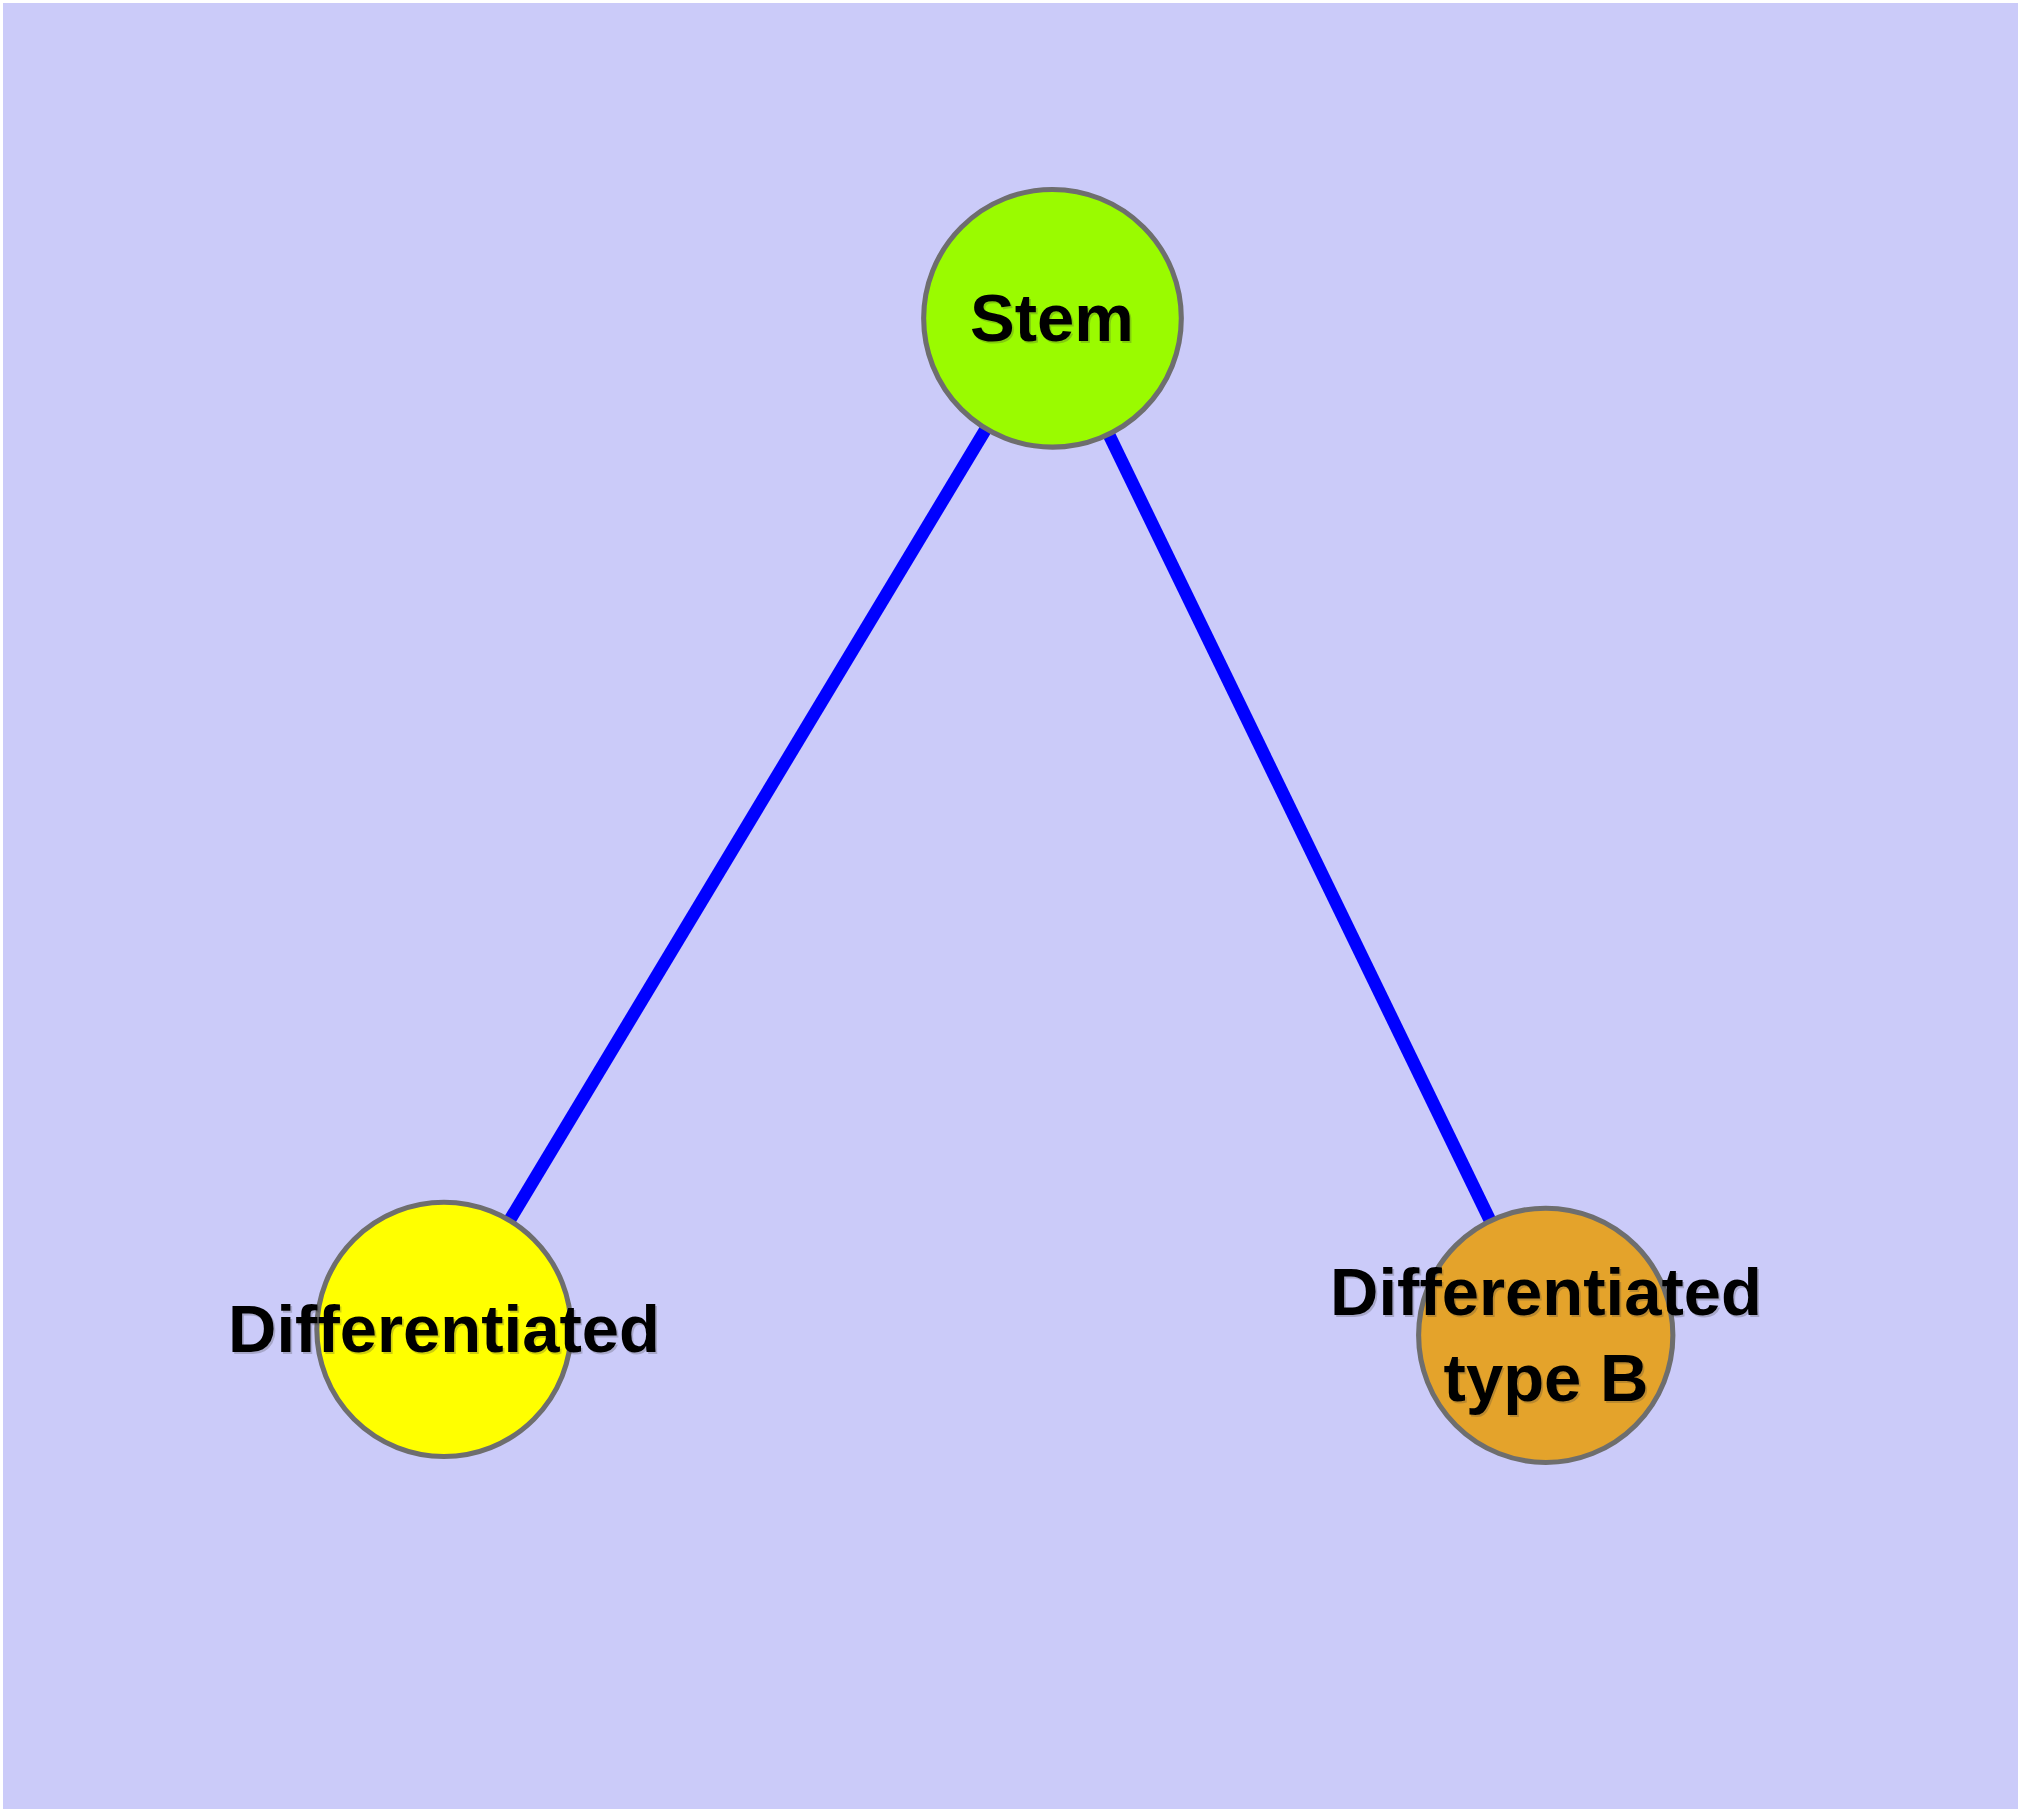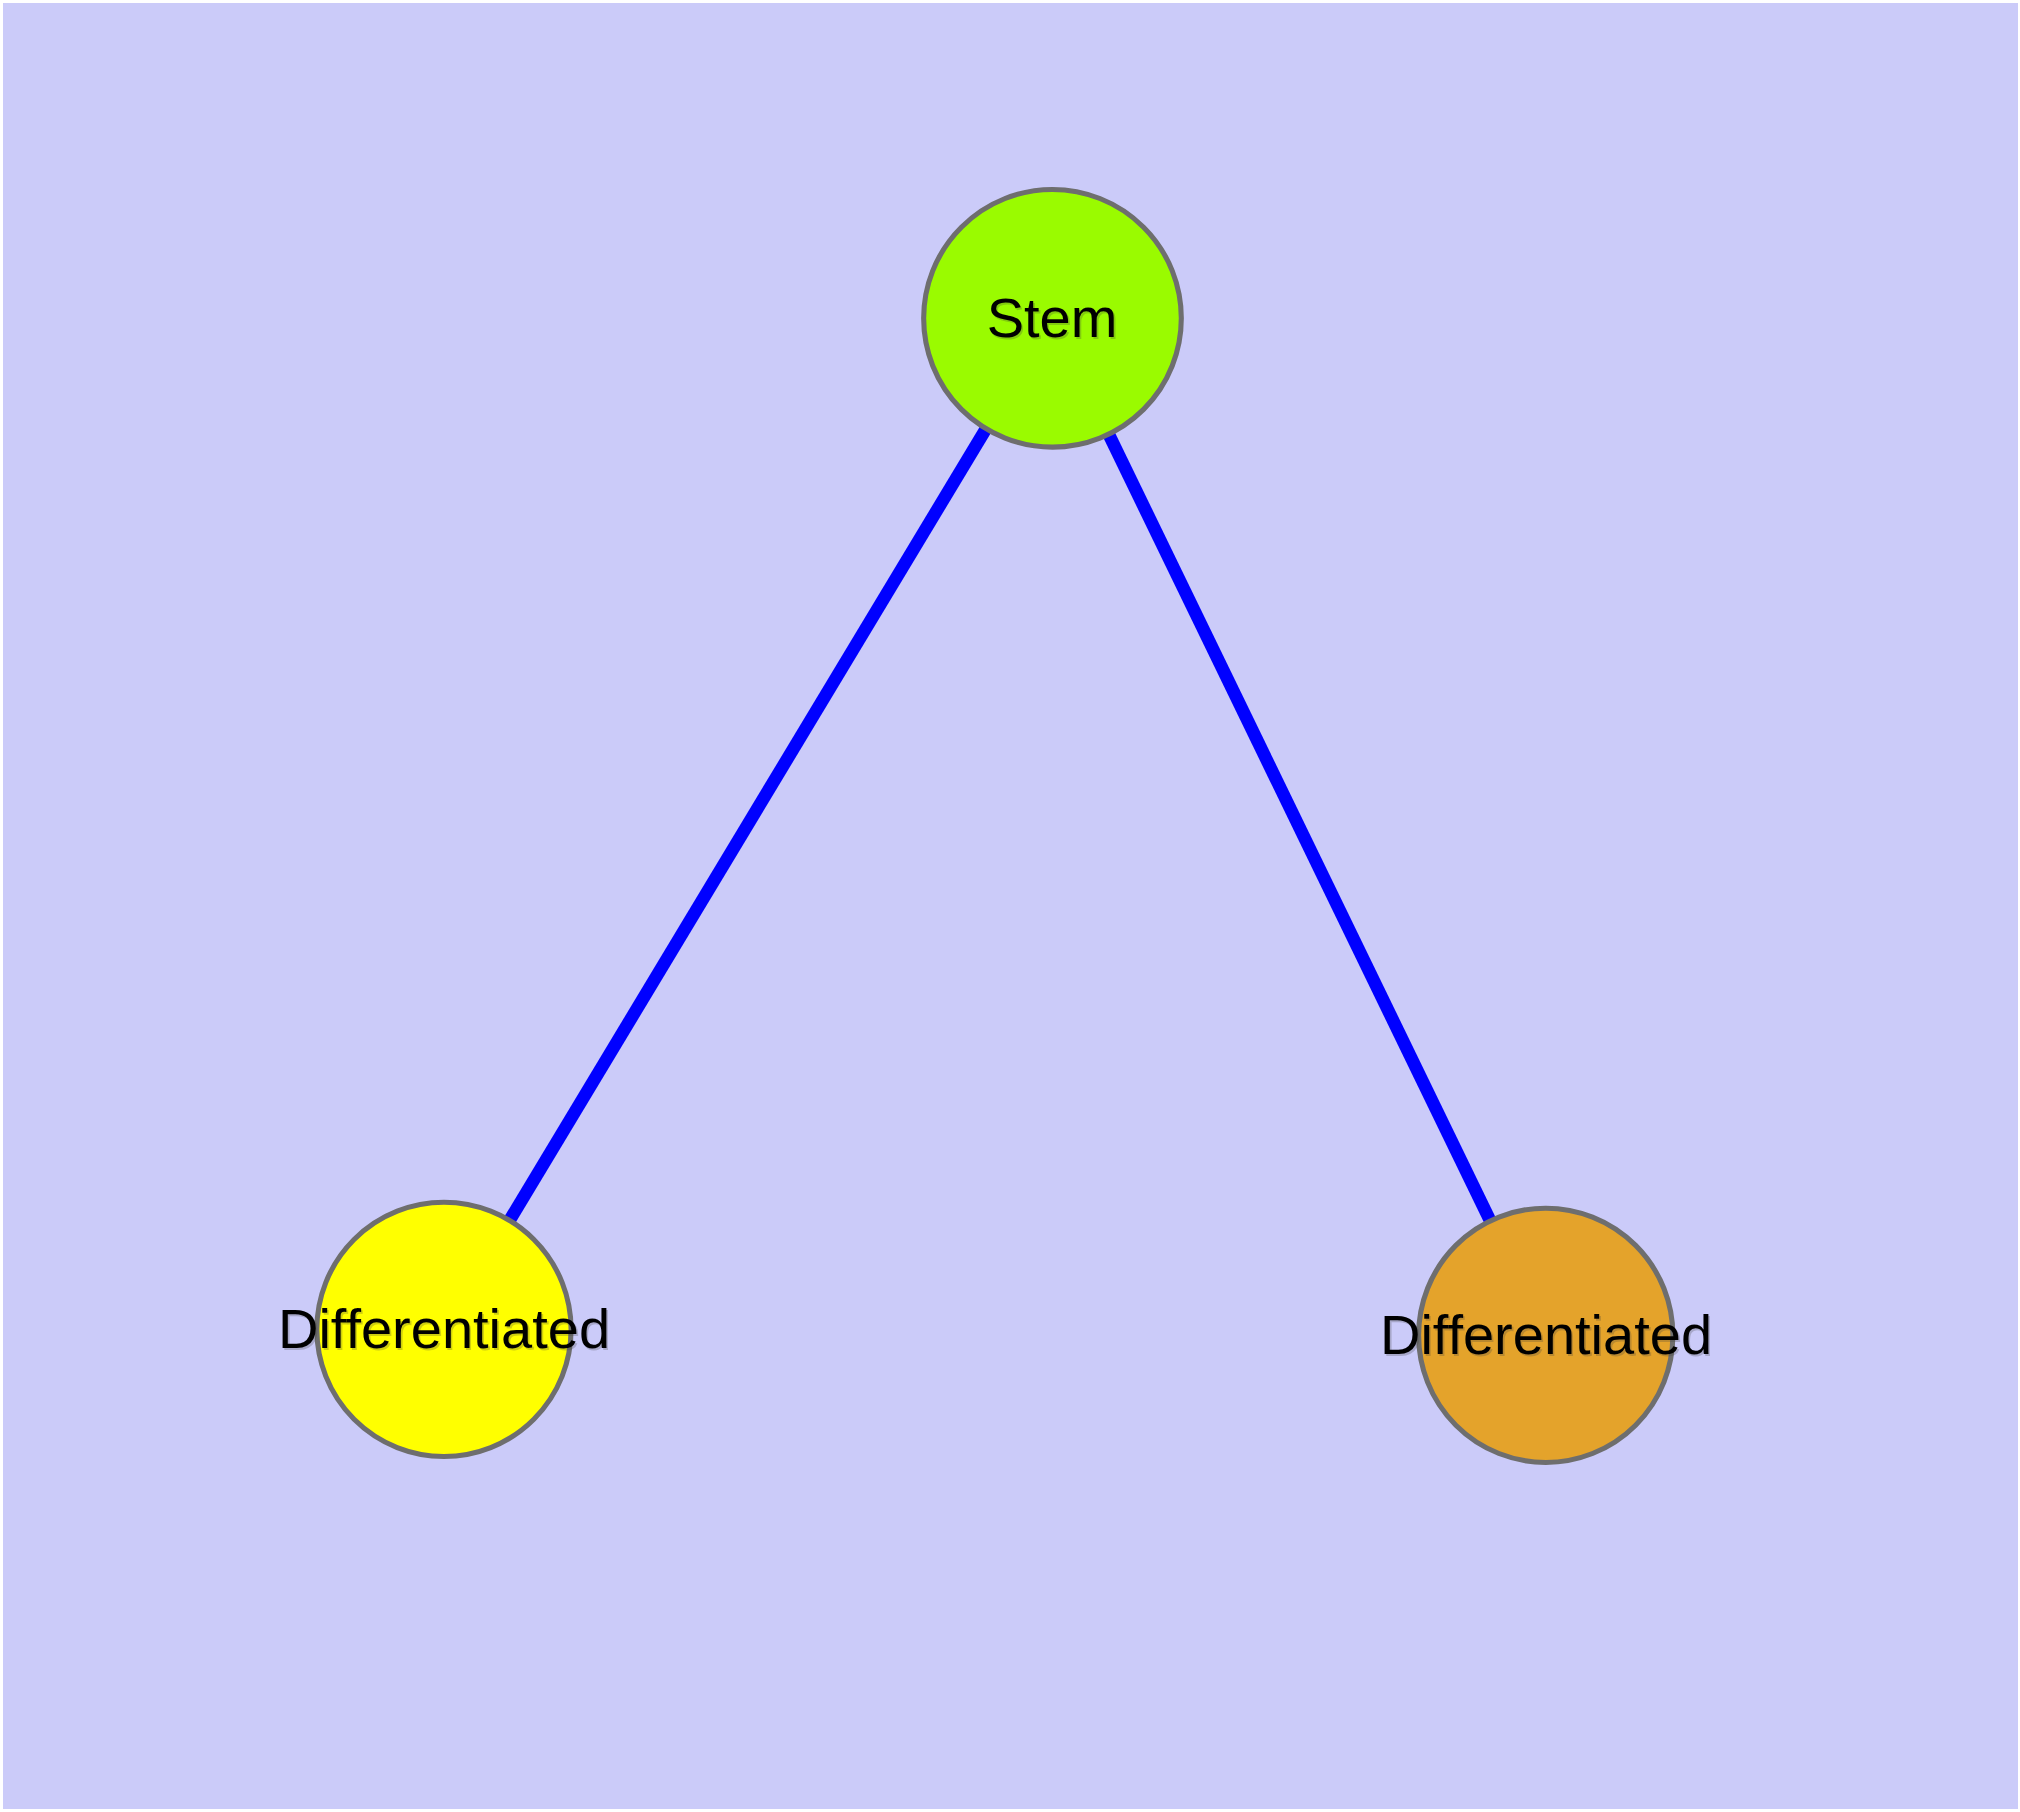--- a/index.html
+++ b/index.html
@@ -20,22 +20,22 @@
     position: absolute;
     left: 0;
     top: 0;
     display: block;
   }
   .node-label {
     position: absolute;
     transform: translate(-50%, -50%);
     text-align: center;
     color: #000000;
-    font-weight: normal;
-    font-size: 56px;
+    font-weight: bold;
+    font-size: 67px;
     line-height: 86px;
     white-space: nowrap;
     text-shadow: 1.7px 1.7px 0 rgba(60,60,60,0.25);
   }
   .node-label .line {
     display: block;
   }
 </style>
 </head>
 <body>
@@ -52,15 +52,16 @@
   <div class="node-label" id="label-stem" style="left: 1049px; top: 315px; color: rgb(0, 0, 0);">
     <span class="line">Stem</span>
   </div>
 
   <div class="node-label" id="label-differentiated-type-a" style="left: 441px; top: 1326px; color: rgb(0, 0, 0);">
     <span class="line">Differentiated</span>
   </div>
 
   <div class="node-label" id="label-differentiated-type-b" style="left: 1543px; top: 1332px; color: rgb(0, 0, 0);">
     <span class="line">Differentiated</span>
+    <span class="line">type B</span>
   </div>
 </div>
 
 
 </body></html>

